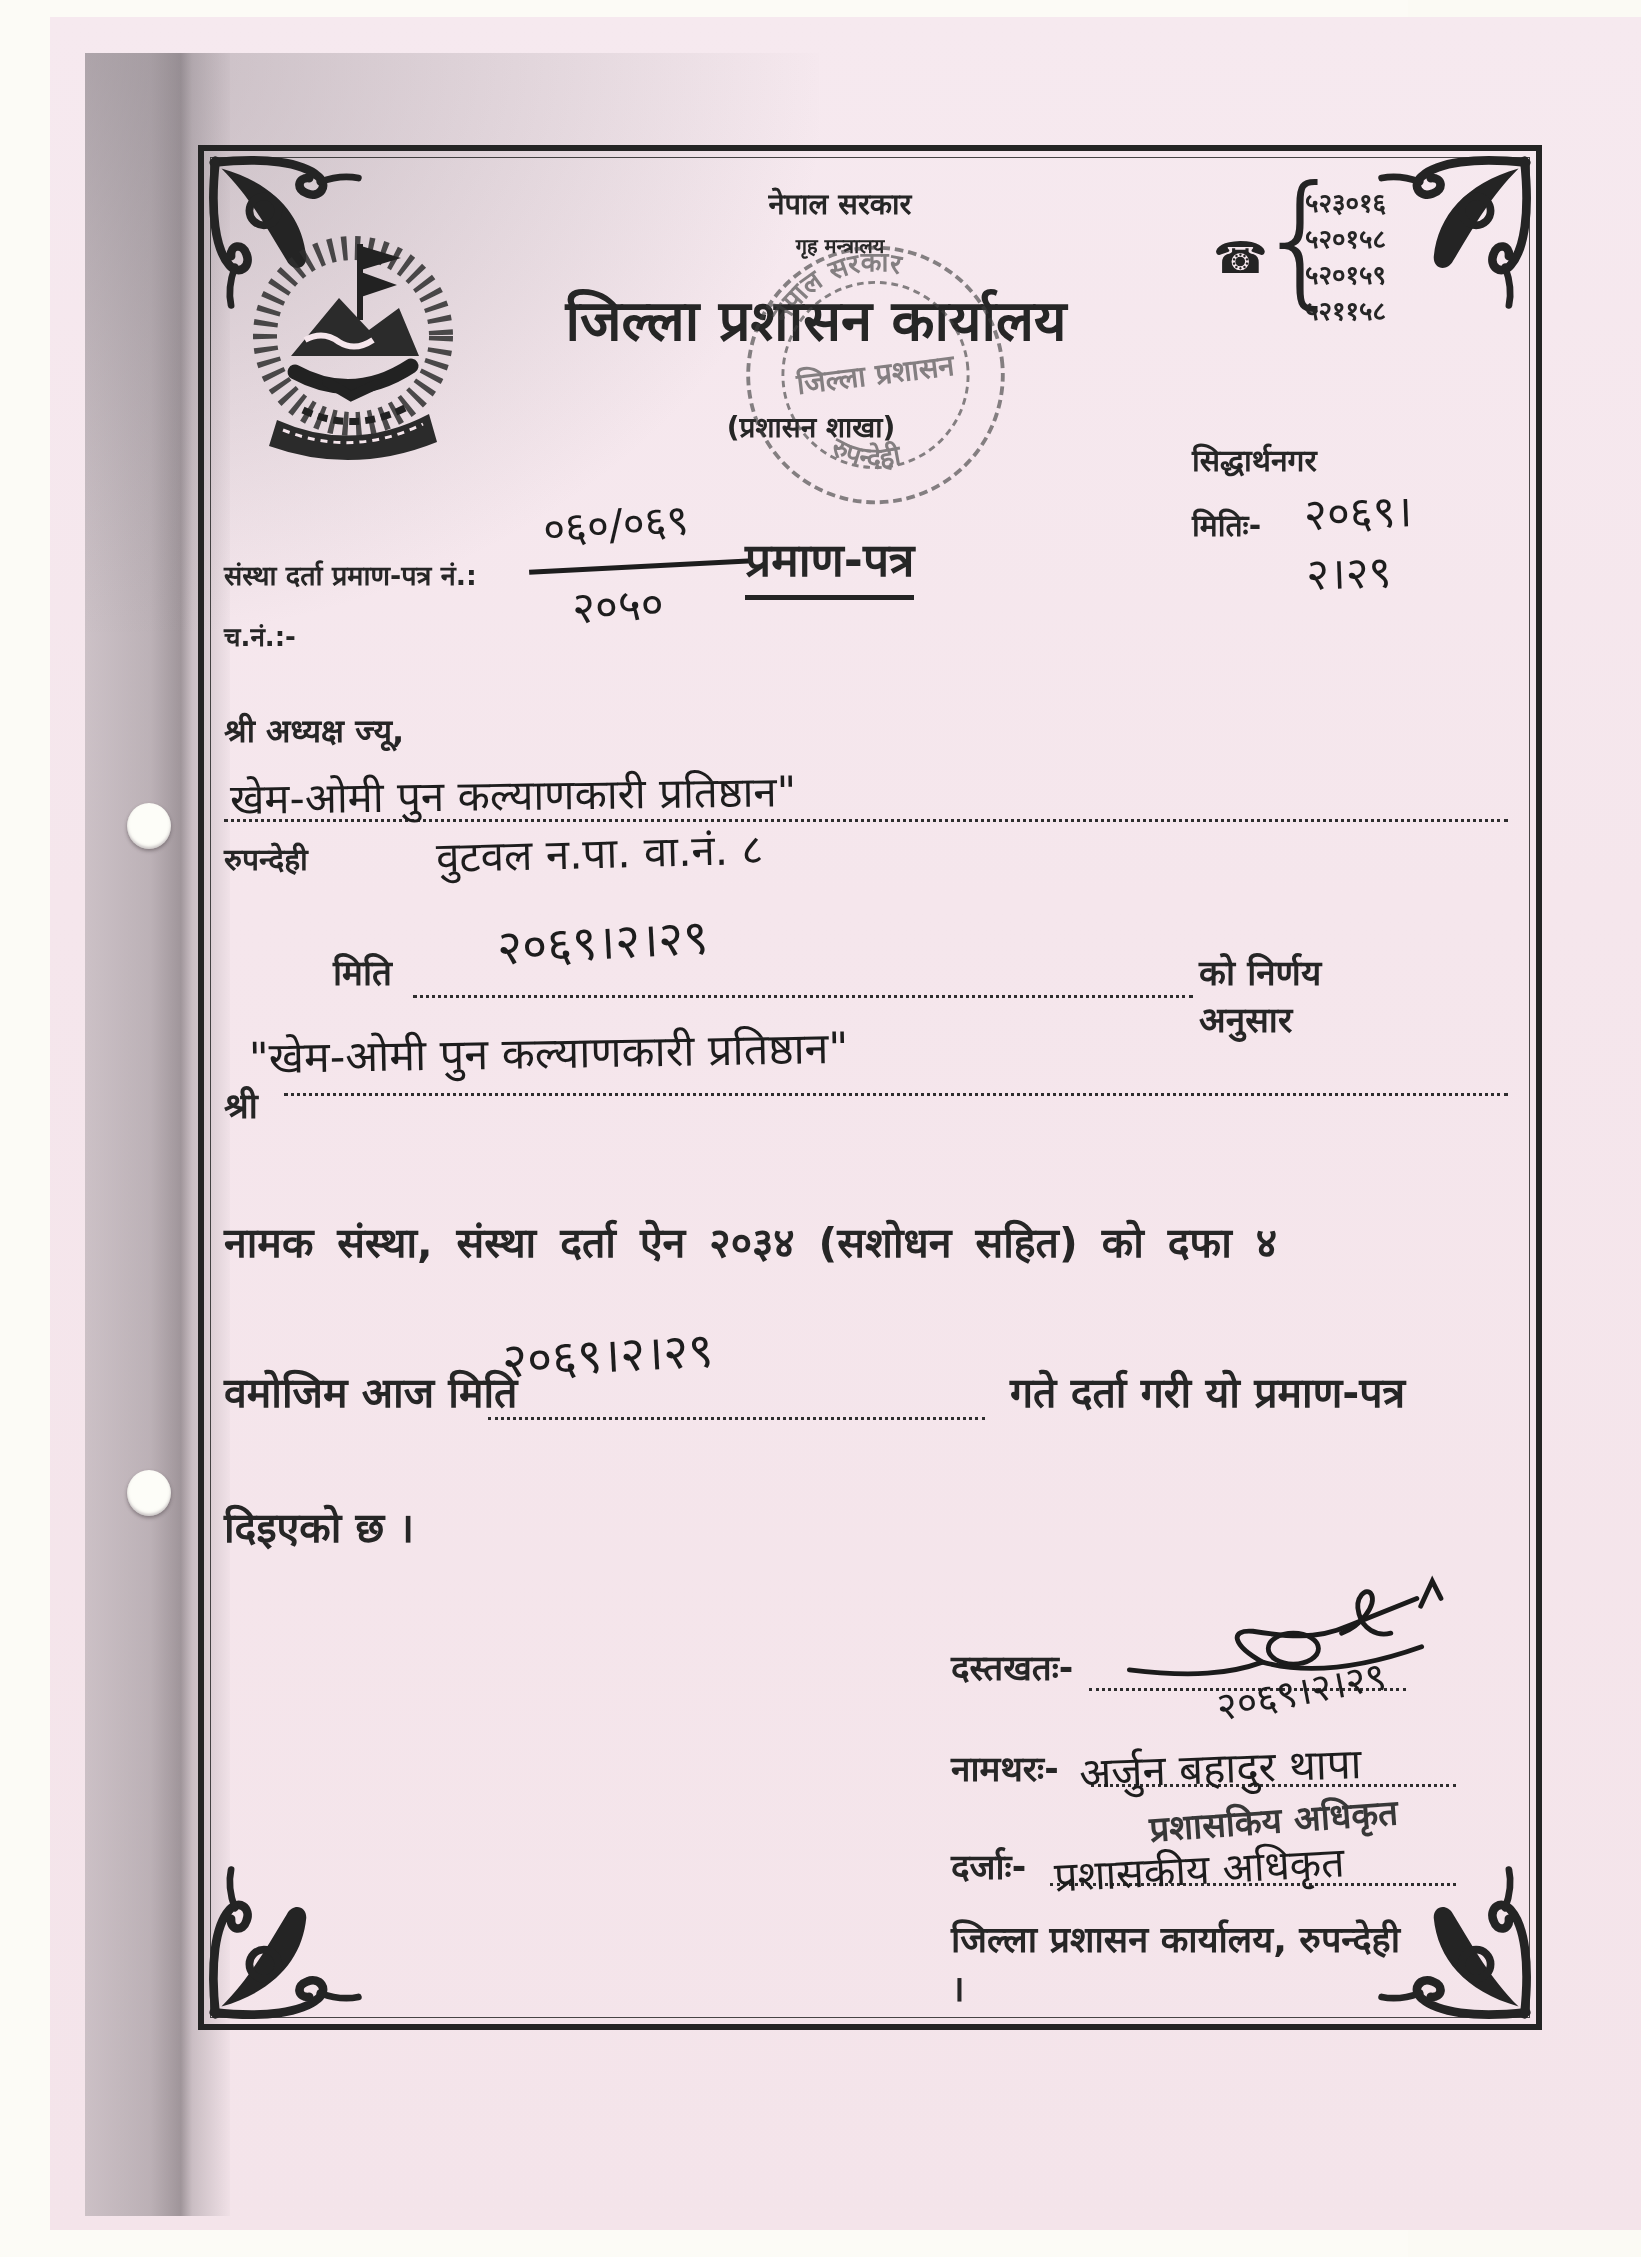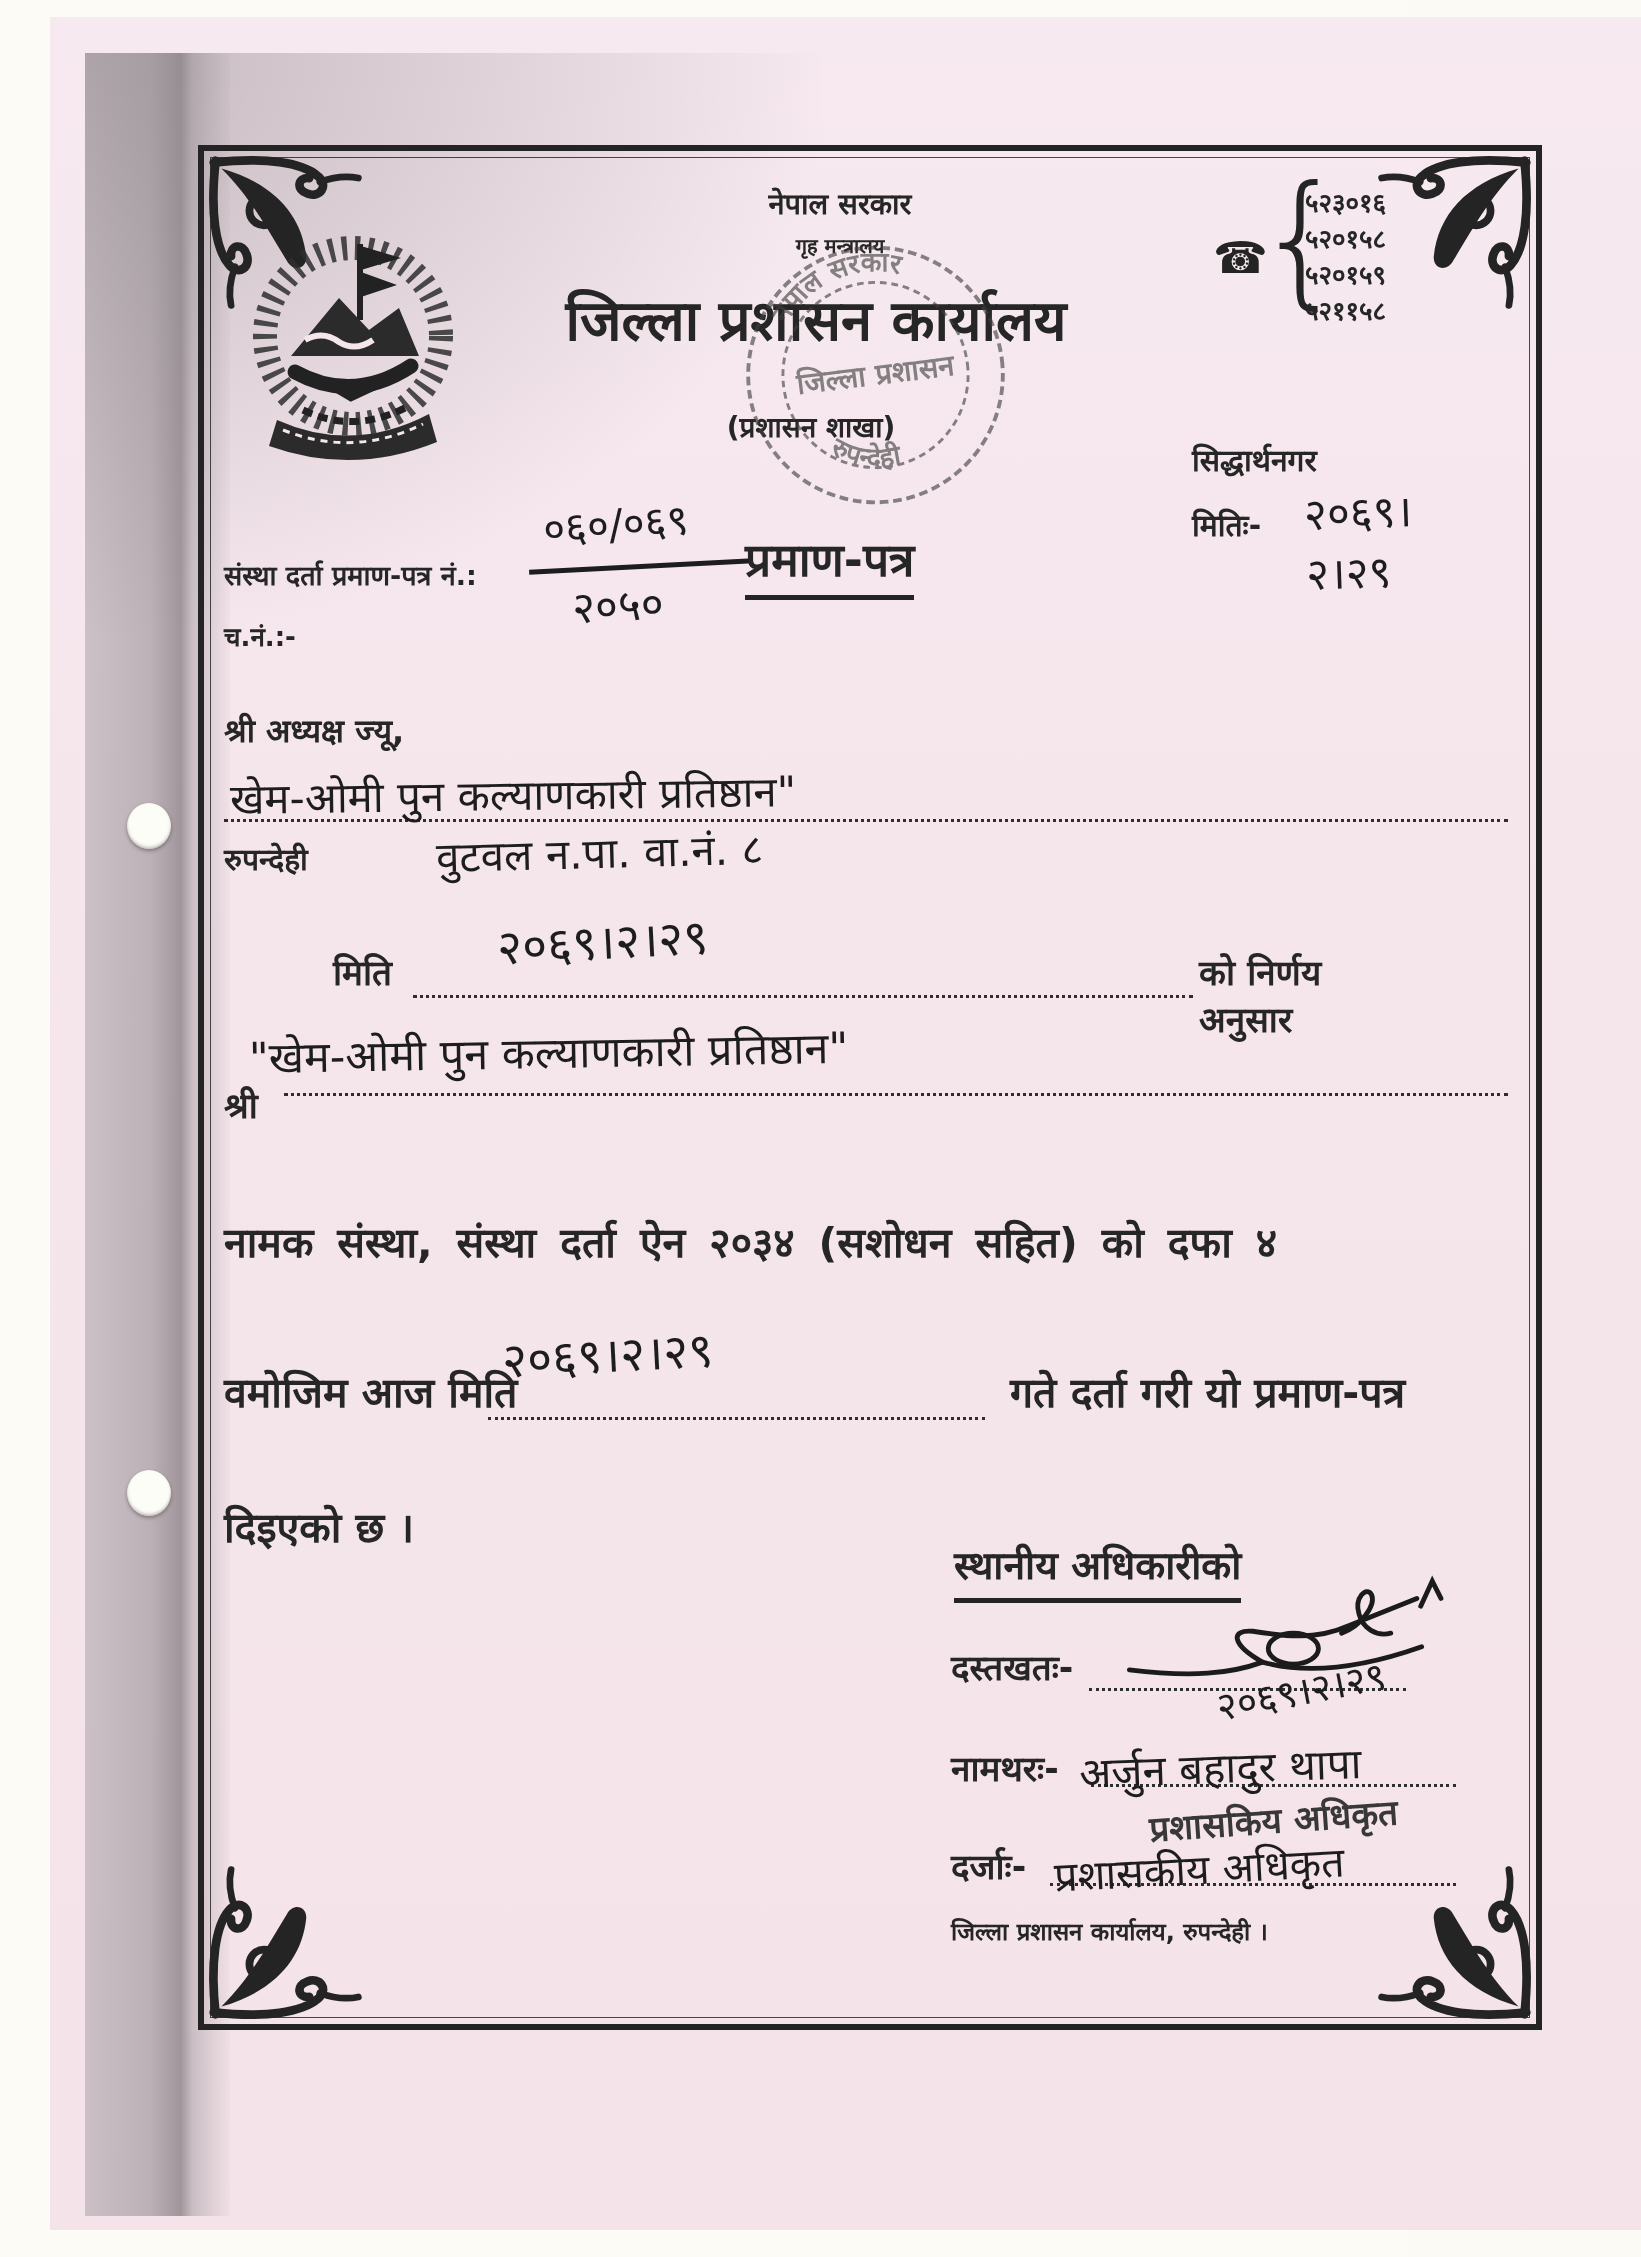--- a/index.html
+++ b/index.html
@@ -151,21 +151,20 @@
   <div class="abs print" style="left:224px;top:1081px;font-size:35px;">श्री</div>
   <div class="dots" style="left:284px;top:1091px;width:1224px;"></div>
 
   <div class="abs print" style="left:224px;top:1213px;width:1299px;font-size:41px;word-spacing:9.7px;">नामक संस्था, संस्था दर्ता ऐन २०३४ (सशोधन सहित) को दफा ४</div>
   <div class="abs print" style="left:224px;top:1363px;font-size:41px;">वमोजिम आज मिति</div>
   <div class="abs hand" style="left:502px;top:1321px;font-size:48px;transform:rotate(-3deg);">२०६९।२।२९</div>
   <div class="dots" style="left:488px;top:1415px;width:497px;"></div>
   <div class="abs print" style="left:1010px;top:1363px;font-size:41px;">गते दर्ता गरी यो प्रमाण-पत्र</div>
   <div class="abs print" style="left:224px;top:1498px;font-size:41px;">दिइएको छ ।</div>
 
-  <div class="abs print" style="left:954px;top:1537px;font-size:39px;border-bottom:5.8px solid #242424;padding-bottom:7.7px;">स्थानीय अधिकारीको</div>
 
   <div class="abs print" style="left:951px;top:1643px;font-size:35px;">दस्तखतः-</div>
   <div class="dots" style="left:1089px;top:1686px;width:317px;"></div>
   <svg class="abs" style="left:1110px;top:1556px;width:386px;height:164px;" viewBox="0 0 400 170">
     <g fill="none" stroke="#1b1b1b" stroke-width="5" stroke-linecap="round">
       <path d="M20 118 C85 126 125 122 158 110 C126 92 124 76 148 78 C180 83 212 88 248 72 L318 44"></path>
       <path d="M240 80 c20 -7 36 -29 31 -40 c-5 -9 -18 3 -13 20 c4 15 18 24 33 20"></path>
       <path d="M322 52 l12 -26 l9 18"></path>
       <path d="M158 110 c44 12 100 7 165 -16"></path>
       <ellipse cx="190" cy="96" rx="26" ry="16"></ellipse>
@@ -175,15 +174,15 @@
 
   <div class="abs print" style="left:951px;top:1744px;font-size:35px;">नामथरः-</div>
   <div class="dots" style="left:1091px;top:1782px;width:365px;"></div>
   <div class="abs hand" style="left:1079px;top:1738px;font-size:42px;transform:rotate(-2deg);">अर्जुन बहादुर थापा</div>
 
   <div class="abs print" style="left:951px;top:1842px;font-size:35px;">दर्जाः-</div>
   <div class="abs print" style="left:1149px;top:1796px;font-size:35px;transform:rotate(-4deg);color:#383838;">प्रशासकिय अधिकृत</div>
   <div class="dots" style="left:1050px;top:1881px;width:406px;"></div>
   <div class="abs hand" style="left:1054px;top:1840px;font-size:41px;transform:rotate(-3deg);">प्रशासकीय अधिकृत</div>
 
-  <div class="abs print" style="left:951px;top:1914px;font-size:24px;">जिल्ला प्रशासन कार्यालय, रुपन्देही ।</div>
+  <div class="abs print" style="left:951px;top:1914px;font-size:36px;">जिल्ला प्रशासन कार्यालय, रुपन्देही ।</div>
 </div>
 
 
 </body></html>

